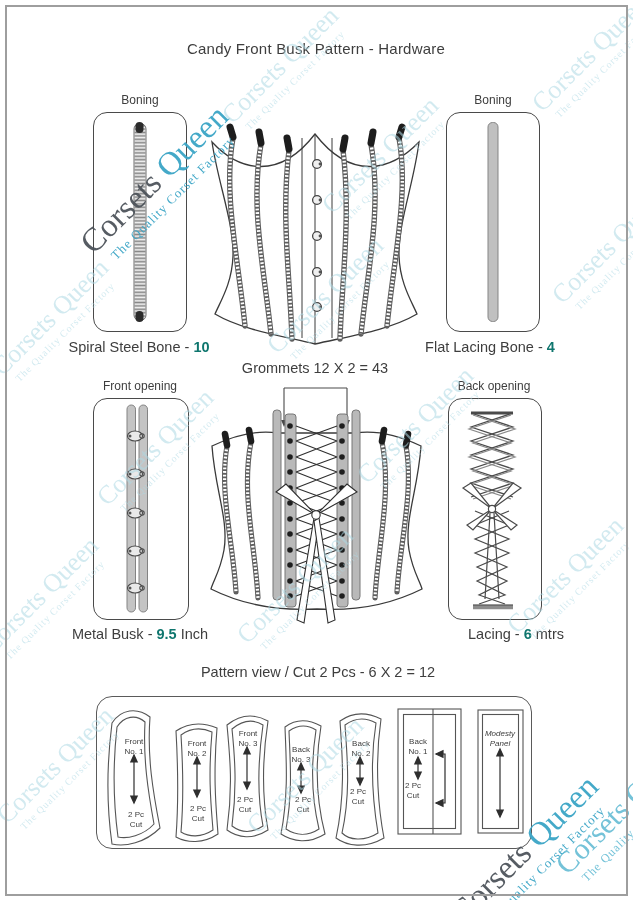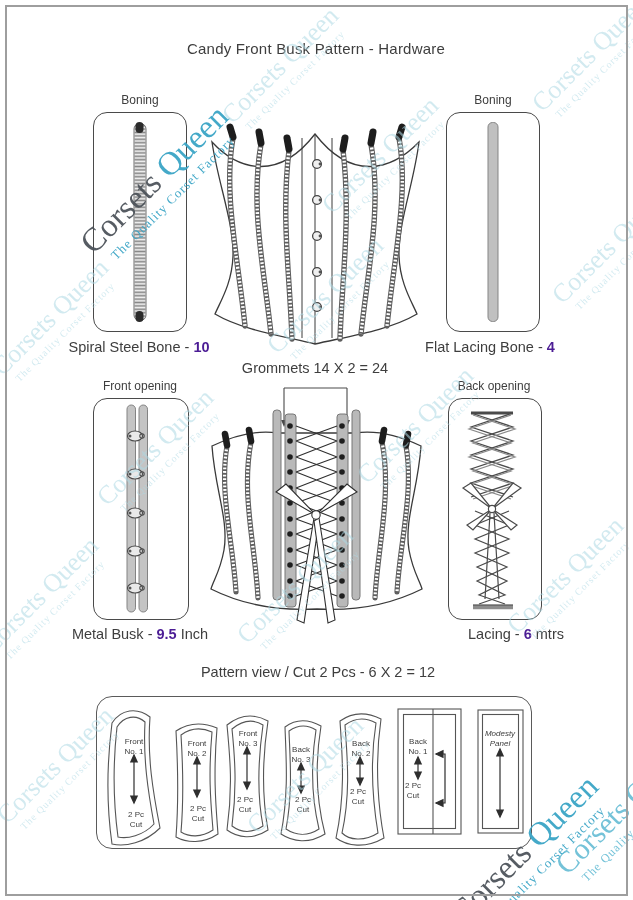--- a/index.html
+++ b/index.html
@@ -4,21 +4,21 @@
 <style>
   html,body{margin:0;padding:0;background:#e9e9e9;}
   .page{position:relative;width:633px;height:900px;background:#ffffff;overflow:hidden;
         font-family:"Liberation Sans", sans-serif;color:#3e3e3e;}
   .page-frame{position:absolute;left:5px;top:5px;right:5px;bottom:4px;border:2px solid #9e9e9e;pointer-events:none;z-index:60;}
   .abs{position:absolute;}
   .center-text{transform:translateX(-50%);text-align:center;white-space:nowrap;}
   .doc-title{font-size:15px;letter-spacing:.2px;}
   .sec-label{font-size:12px;}
   .caption{font-size:14.5px;}
-  .caption .red{color:#4c1d95;font-weight:bold;}
+  .caption .red{color:#0f766e;font-weight:bold;}
   .panel-box{position:absolute;border:1.4px solid #4a4a4a;border-radius:14px;background:#fff;}
   
   .spiral-bone{position:absolute;left:50%;top:10px;transform:translateX(-50%);width:11px;height:196px;
      border:1px solid #6f6f6f;border-radius:6px;
      background:repeating-linear-gradient(180deg,#f3f3f3 0px,#898989 1.7px,#f3f3f3 3.4px);}
   .spiral-bone::before,.spiral-bone::after{content:'';position:absolute;left:0.5px;width:8px;height:11px;background:#2b2b2b;border-radius:5px;}
   .spiral-bone::before{top:-2px;}
   .spiral-bone::after{bottom:-2px;}
   
   .flat-bone{position:absolute;left:50%;top:9px;transform:translateX(-50%);width:9px;height:198px;
@@ -110,21 +110,21 @@
       <g stroke="#1d1d1d" stroke-width="7" stroke-linecap="round">
         <path d="M35,29 L32,19"></path>
           <path d="M63,35 L61,24"></path>
           <path d="M91,41 L89,30"></path>
         <path d="M201,29 L204,19"></path>
           <path d="M173,35 L175,24"></path>
           <path d="M145,41 L147,30"></path>
       </g>
     </g>
   </svg>
-  <div class="abs center-text caption" style="left:315px;top:360px;">Grommets 14 X 2 = 24</div>
+  <div class="abs center-text caption" style="left:315px;top:360px;">Grommets 12 X 2 = 43</div>
 
   <div class="abs center-text sec-label" style="left:140px;top:379px;">Front opening</div>
   <div class="panel-box" style="left:93px;top:398px;width:94px;height:220px;">
     <svg width="94" height="220" viewBox="0 0 94 220">
       <g fill="#c4c4c4" stroke="#838383" stroke-width="1">
         <rect x="33" y="6" width="8.5" height="207" rx="4.2"></rect>
         <rect x="45" y="6" width="8.5" height="207" rx="4.2"></rect>
       </g>
       <g>
         <g fill="#e9e9e9" stroke="#4a4a4a" stroke-width="1.2">

